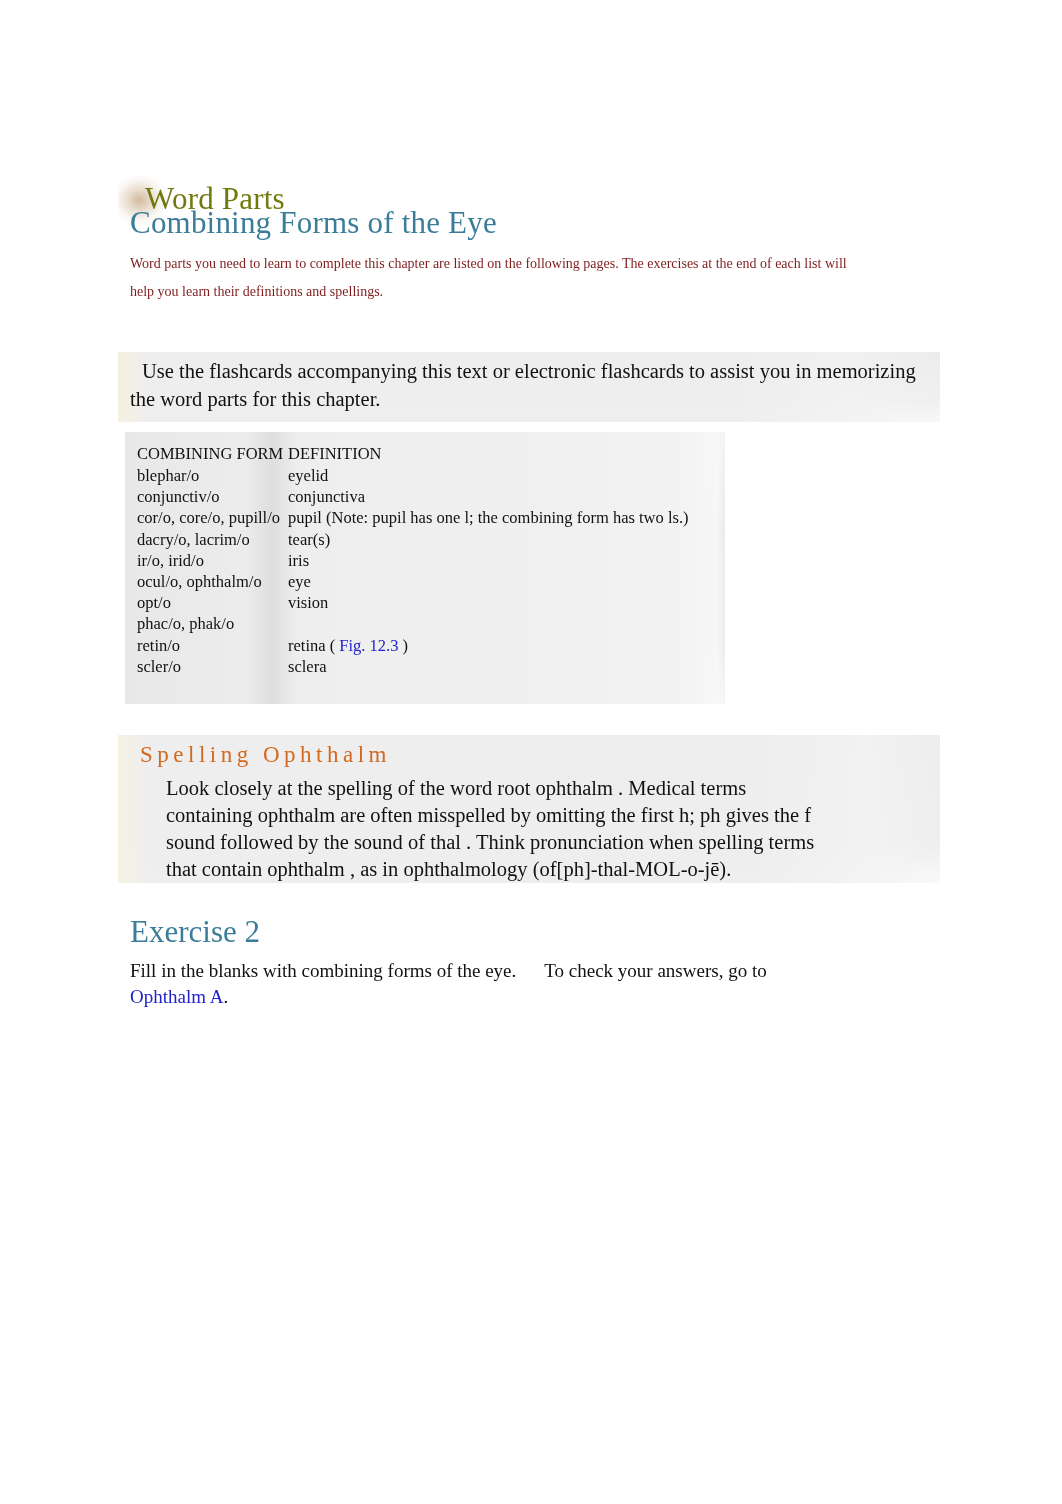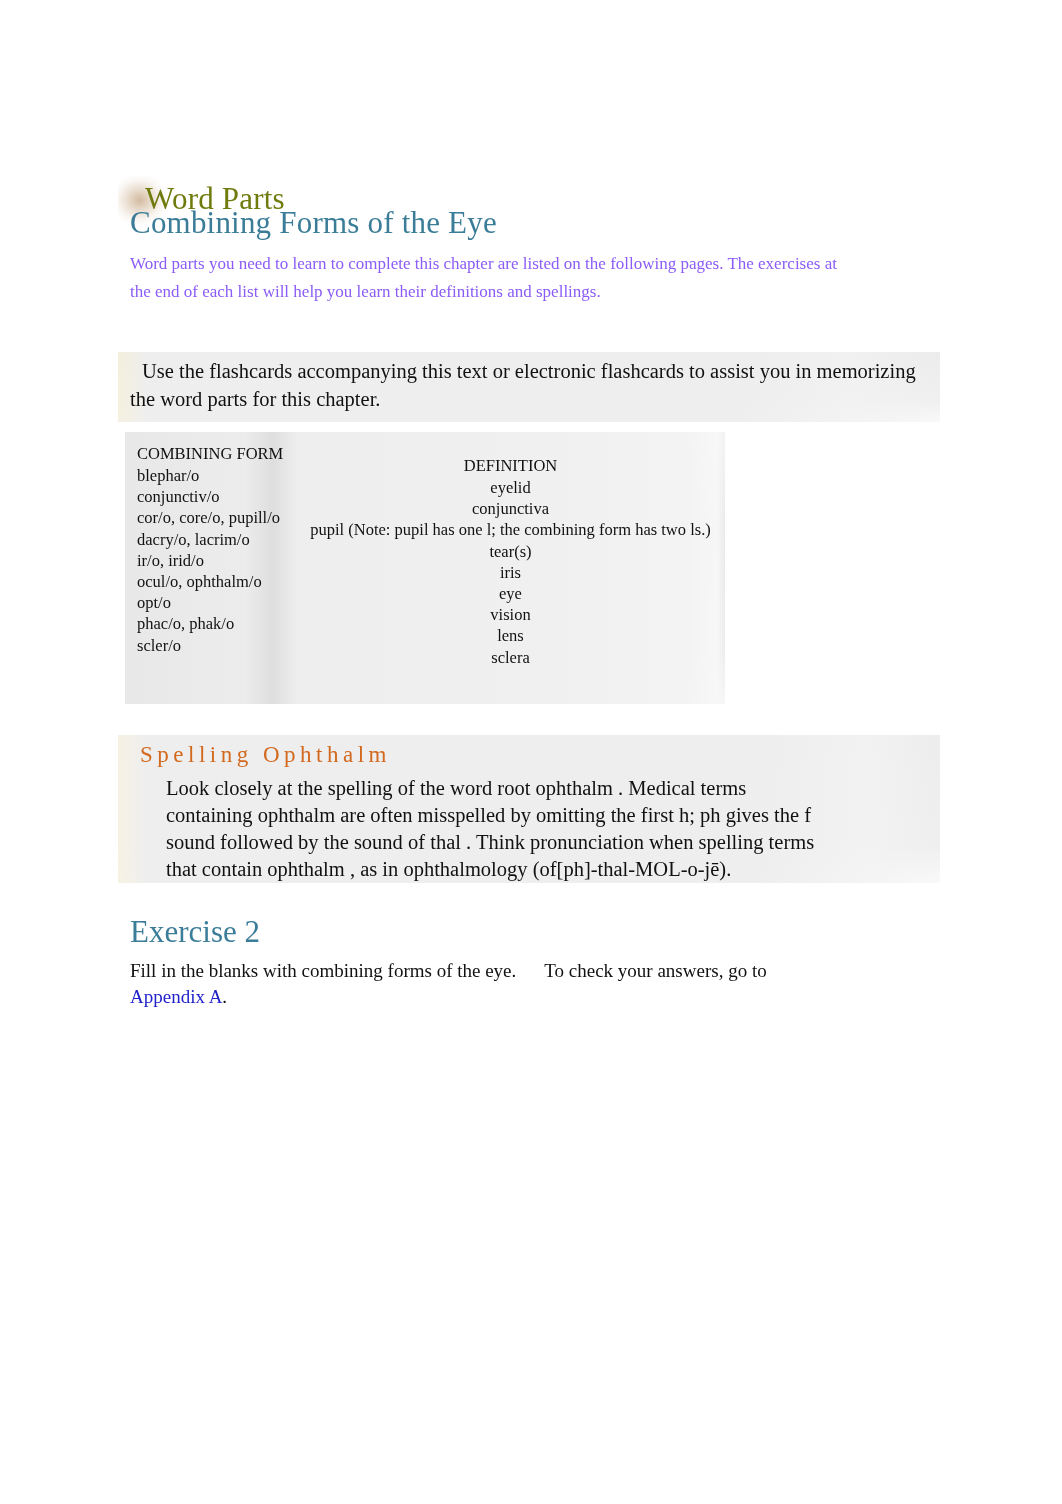--- a/index.html
+++ b/index.html
@@ -66,23 +66,23 @@
     letter-spacing: 0.2px;
     white-space: nowrap;
   }
 
   
   .intro-para {
     position: absolute;
     left: 130px;
     top: 250px;
     width: 730px;
-    font-size: 17px;
+    font-size: 14px;
     line-height: 27.5px;
-    color: #8b5cf6;
+    color: #7f1d1d;
   }
 
   
   .flashcard-box {
     position: absolute;
     left: 118px;
     top: 352px;
     width: 822px;
     height: 70px;
     background:
@@ -145,24 +145,23 @@
   .cf-c1 {
     position: absolute;
     left: 12px;
     top: 0;
     width: 155px;
     white-space: nowrap;
   }
   .cf-c2 {
     position: absolute;
     left: 163px;
-    top: 12px;
+    top: 0;
     width: 445px;
     white-space: nowrap;
-    text-align: center;
   }
   .cf-pad-top { height: 10px; }
   a.doclink, .doclink {
     color: #2222CC;
     text-decoration: none;
   }
 
   
   .spelling-box {
     position: absolute;
@@ -286,39 +285,42 @@
       <span class="cf-c2">eye</span>
     </div>
 
     <div class="cf-row">
       <span class="cf-c1">opt/o</span>
       <span class="cf-c2">vision</span>
     </div>
 
     <div class="cf-row">
       <span class="cf-c1">phac/o, phak/o</span>
-      <span class="cf-c2">lens</span>
-    </div>
-
+    </div>
+
+    <div class="cf-row">
+      <span class="cf-c1">retin/o</span>
+      <span class="cf-c2"><span>retina ( </span><span class="doclink">Fig. 12.3</span><span> )</span></span>
+    </div>
 
     <div class="cf-row">
       <span class="cf-c1">scler/o</span>
       <span class="cf-c2">sclera</span>
     </div>
   </div>
 
   <div class="spelling-box">
     <div class="spelling-title">Spelling  Ophthalm</div>
     <div class="spelling-body">
       <span class="ln">Look closely at the spelling of the word root        ophthalm   . Medical terms</span>
       <span class="ln">containing   ophthalm    are often misspelled by omitting the first h;        ph  gives the  f</span>
       <span class="ln">sound followed by the sound of        thal . Think pronunciation when spelling terms</span>
       <span class="ln">that contain    ophthalm   , as in ophthalmology (of[ph]-thal-MOL-o-jē).</span>
     </div>
   </div>
 
   <div class="exercise-title">Exercise 2</div>
   <div class="exercise-body">
     <span class="ln"><span>Fill in the blanks with combining forms of the eye.</span><span class="gapsp"></span><span>To check your answers, go to</span></span>
-    <span class="ln"><span class="doclink">Appendix A</span><span>.</span></span>
+    <span class="ln"><span class="doclink">Ophthalm A</span><span>.</span></span>
   </div>
 
 </div>
 
 </body></html>

